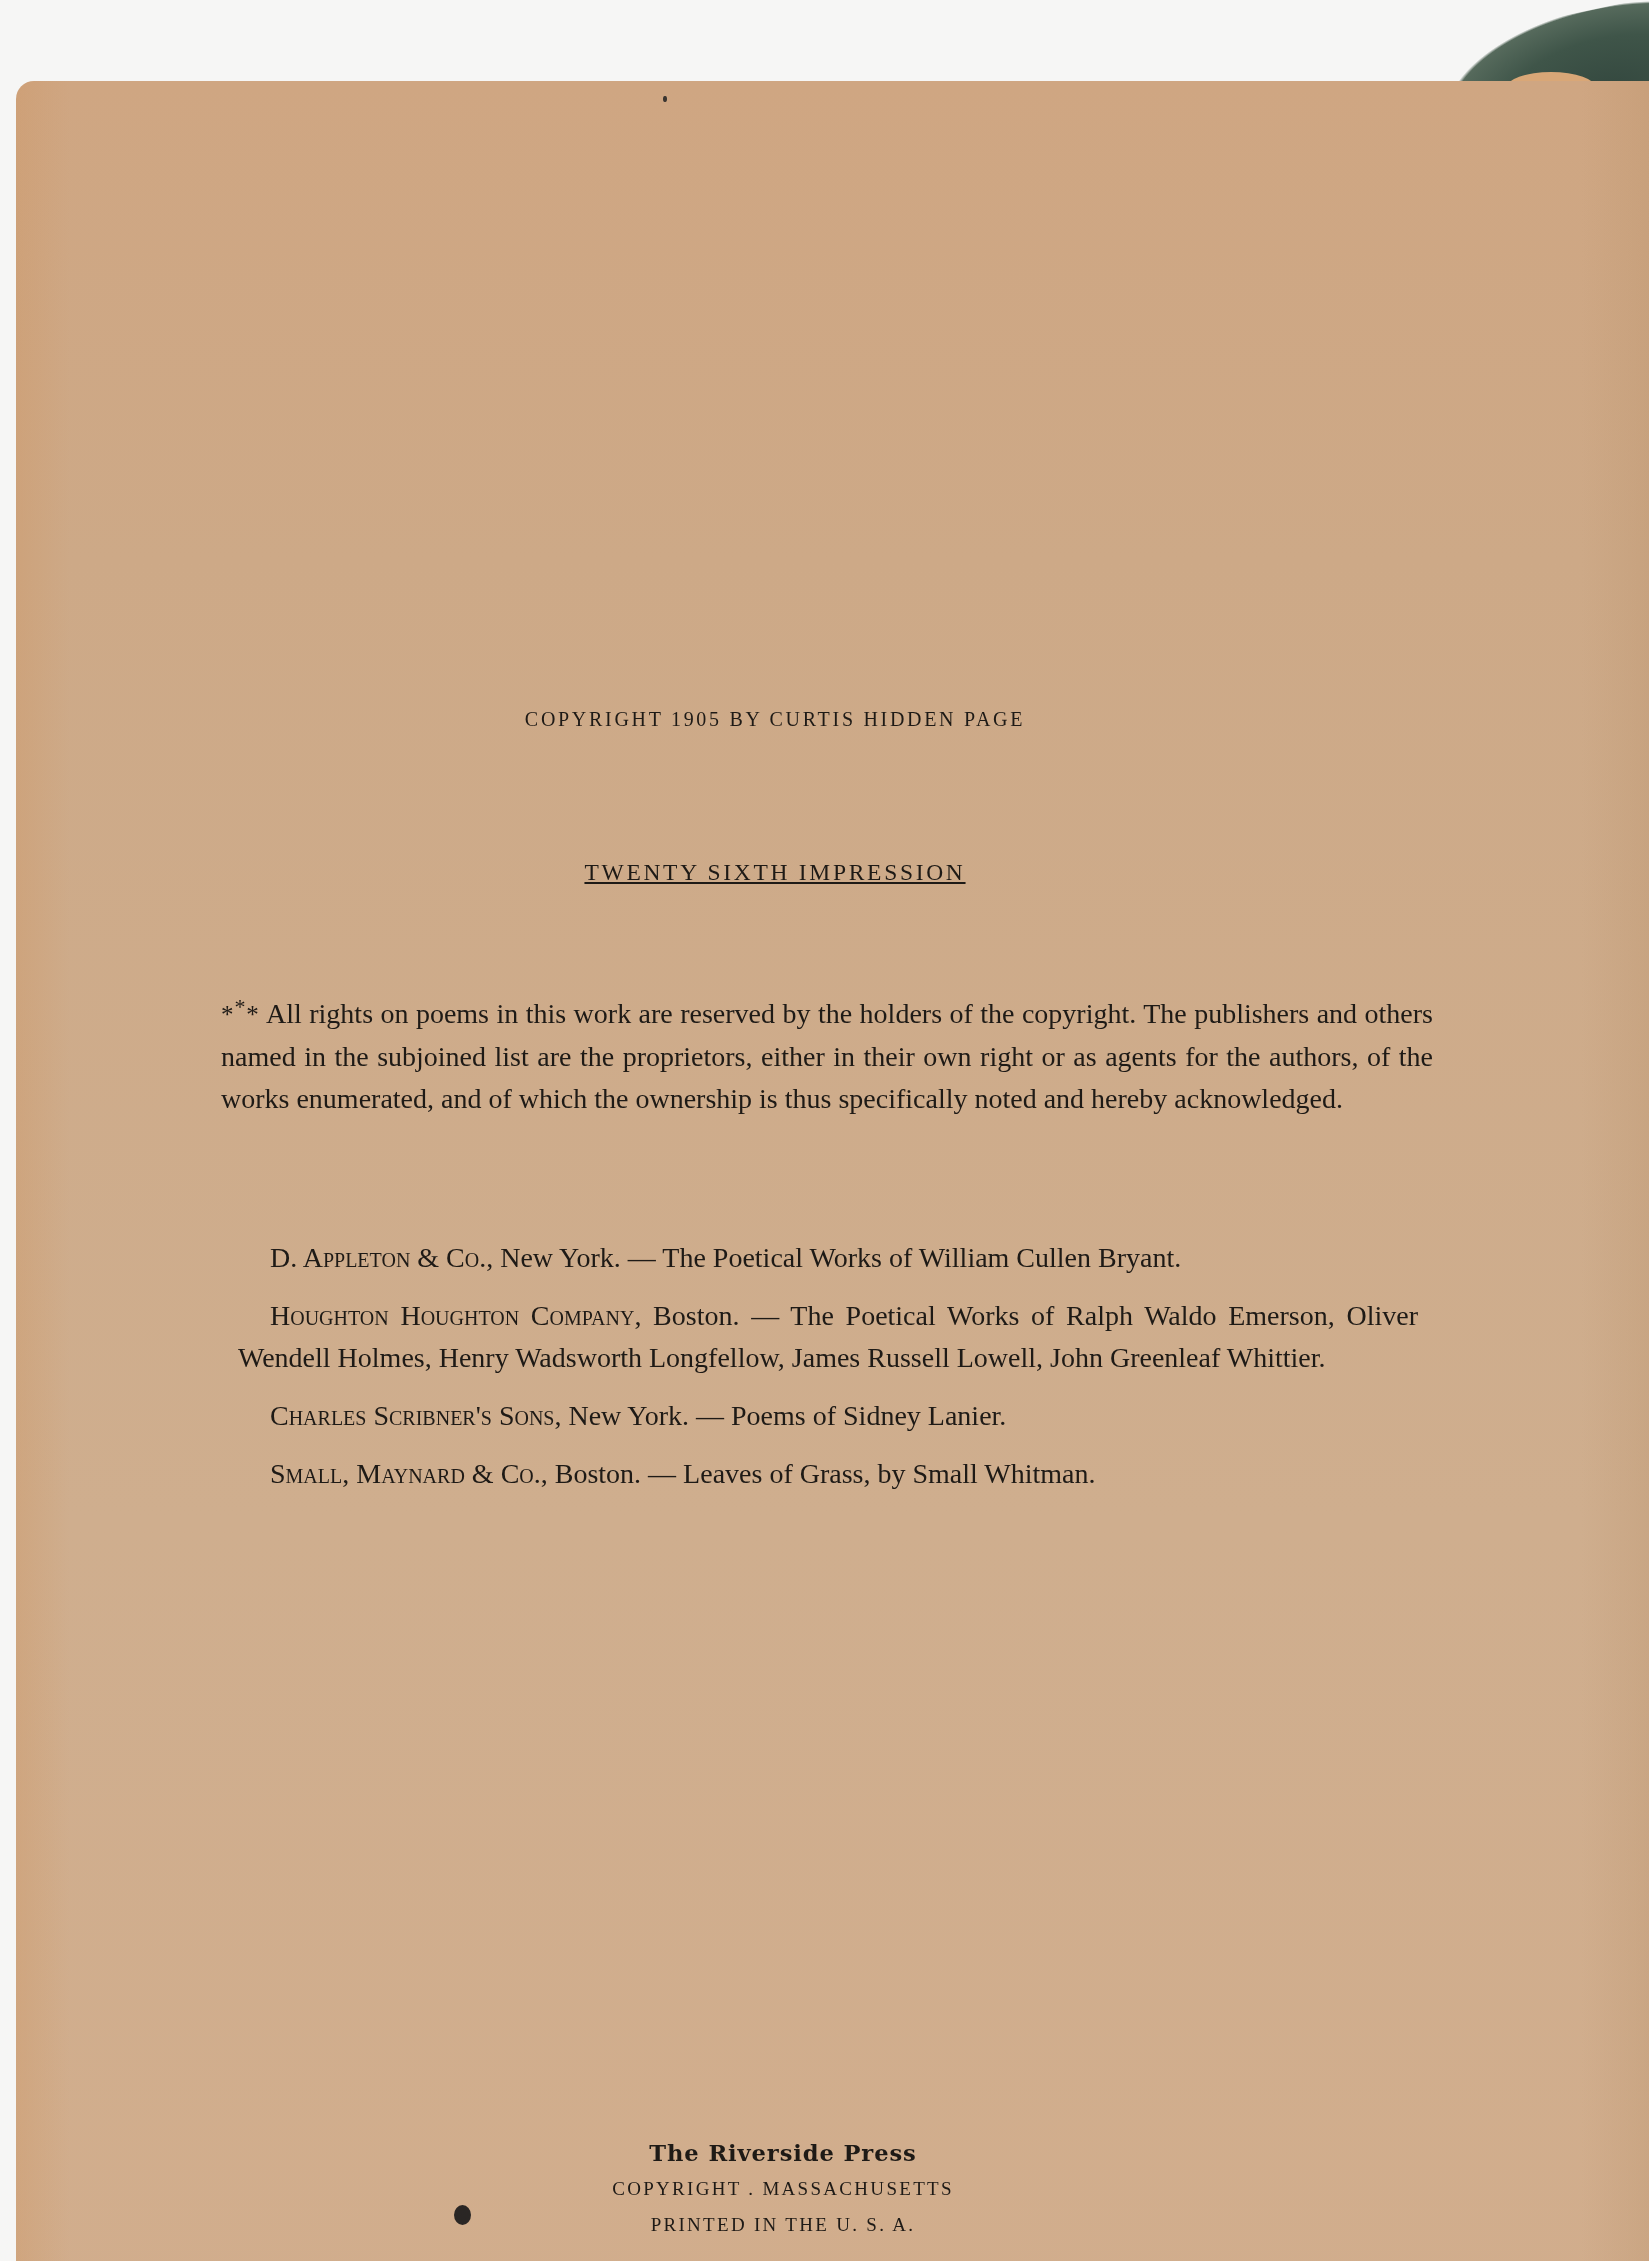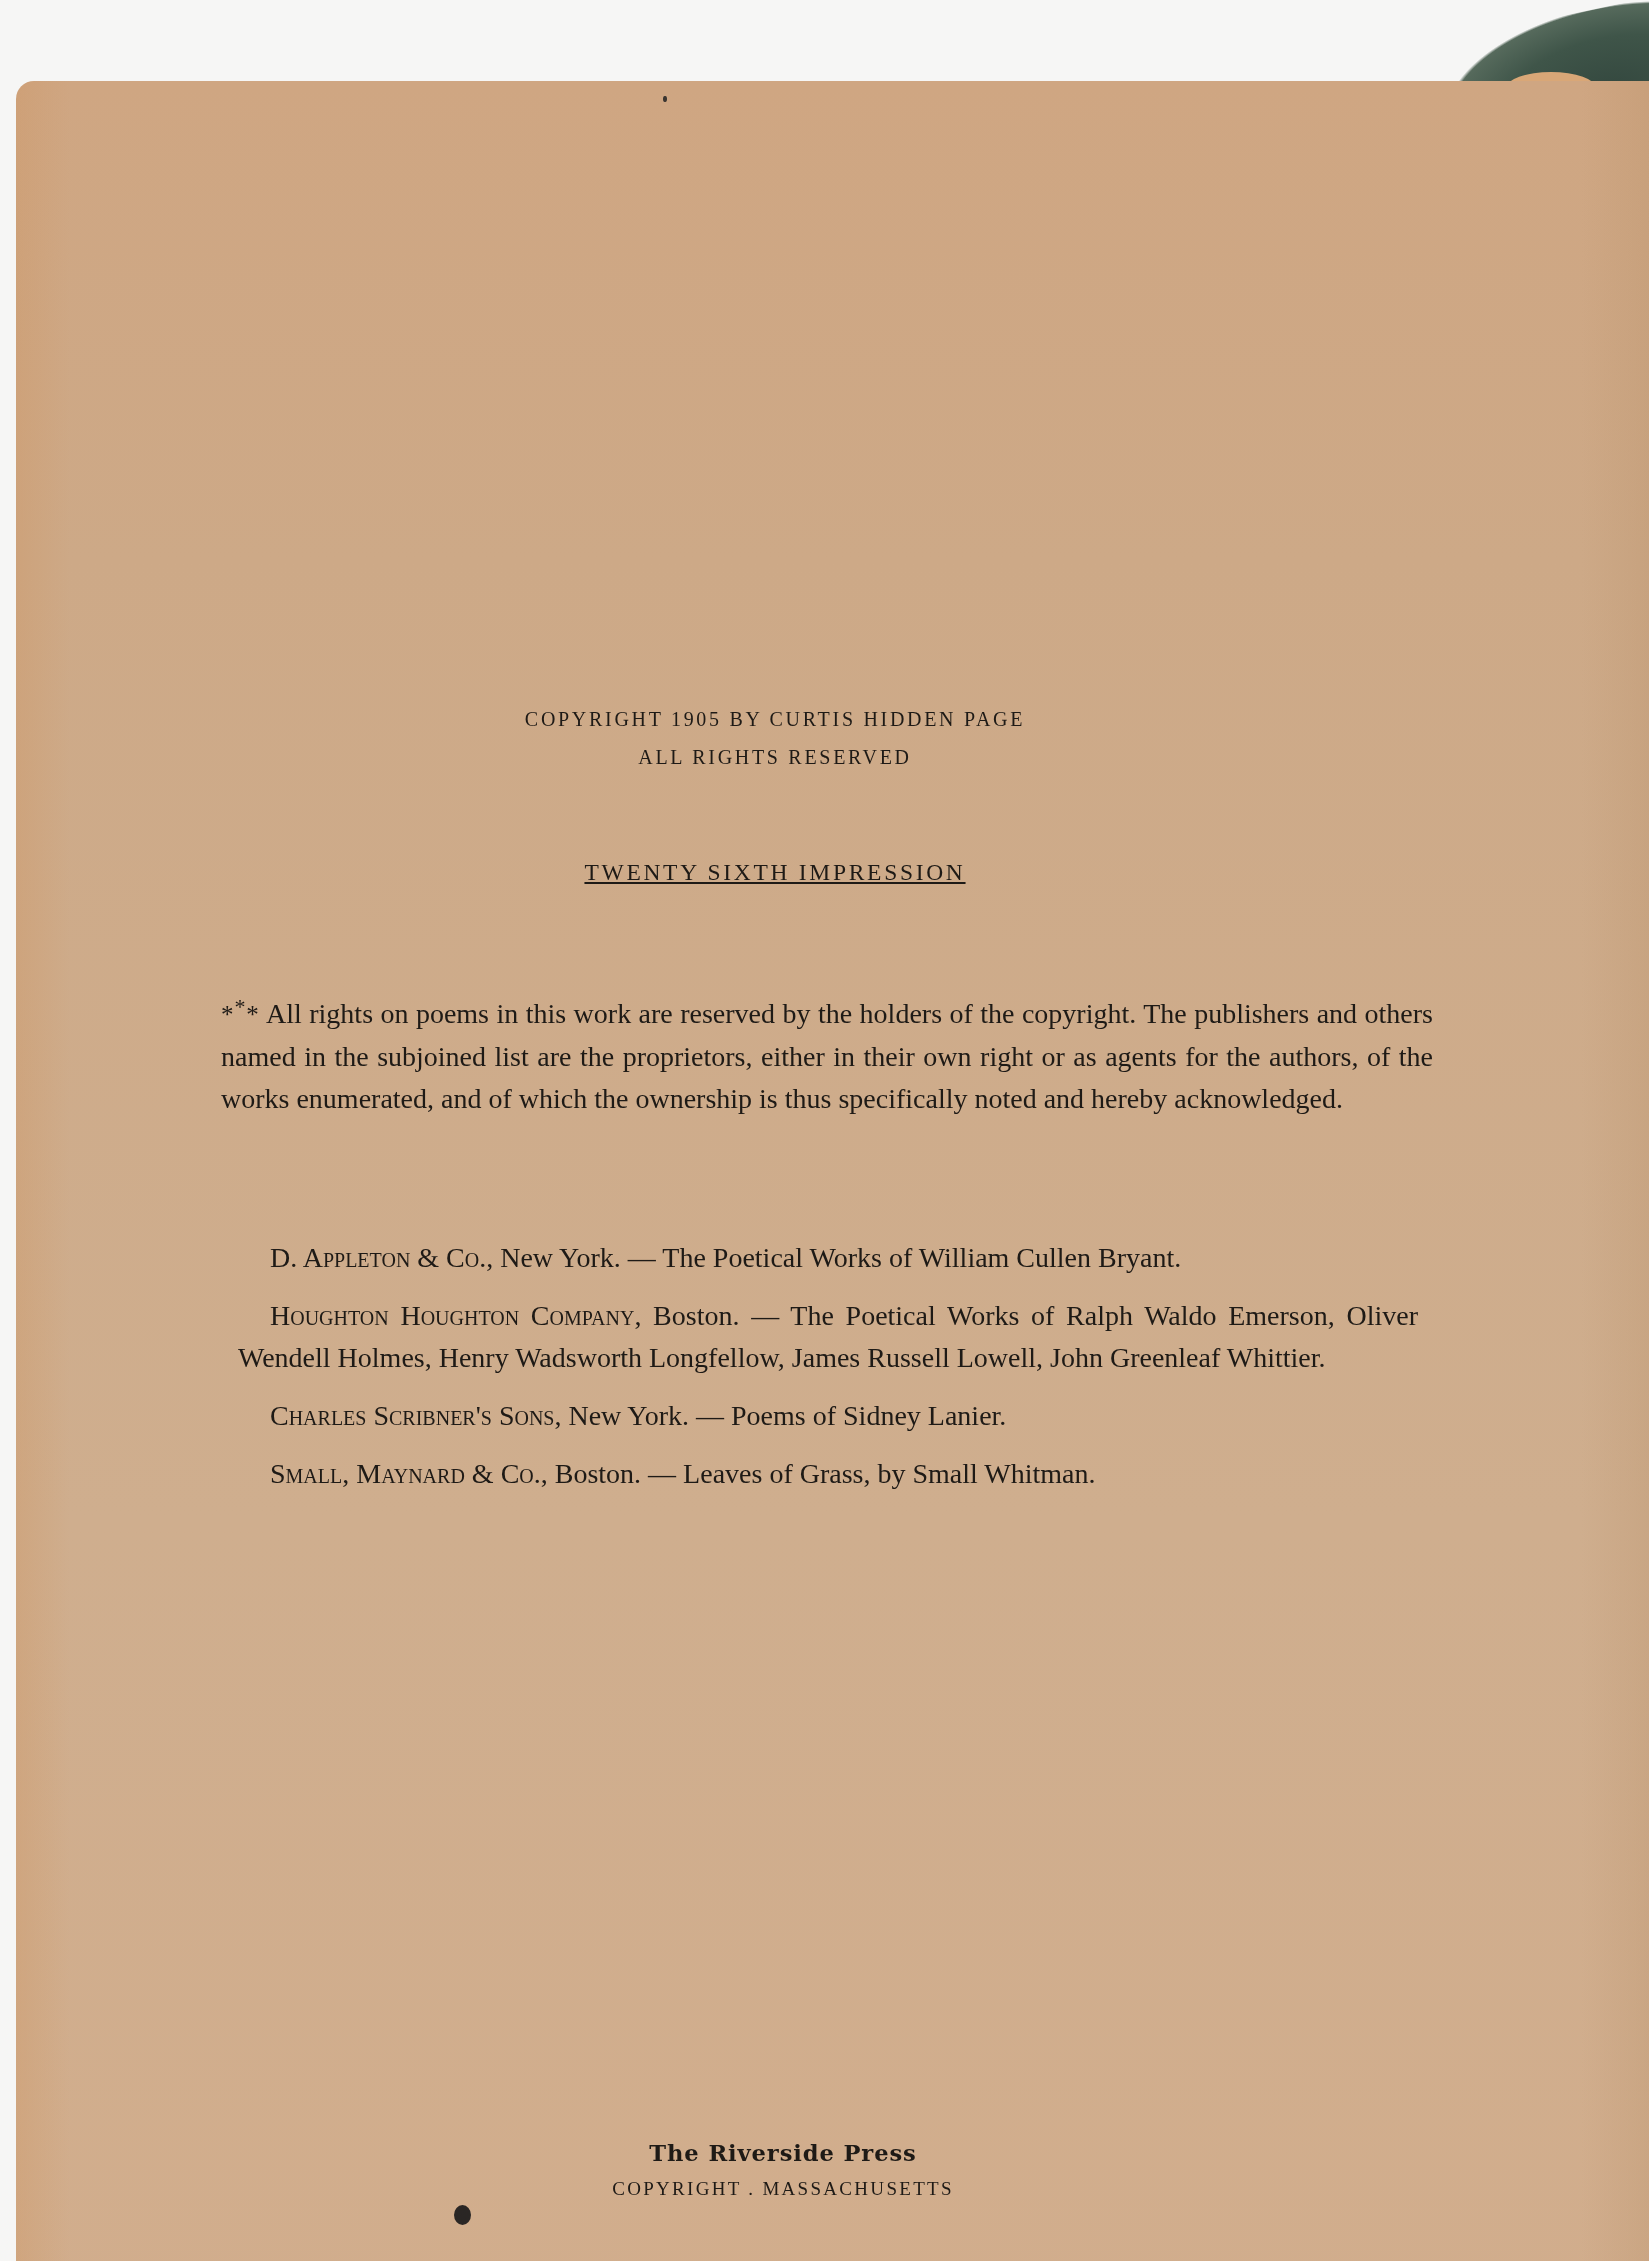--- a/index.html
+++ b/index.html
@@ -145,21 +145,20 @@
 <div class="binding-fray"></div>
 
 <div class="page"></div>
 
 <div class="ghost" style="left:136px; top:353px; font-size:109px;">&nbsp;</div>
 
 <div class="speck" style="left:663px; top:96px;"></div>
 
 <div class="block caps-small copyright-block">
   <div>COPYRIGHT 1905 BY CURTIS HIDDEN PAGE</div>
-  <div>ALL RIGHTS RESERVED</div>
 </div>
 
 <div class="block impression-block">TWENTY SIXTH IMPRESSION</div>
 
 <div class="notice">
   <span class="asterism"><span>*</span><sup>*</sup><span>*</span></span><span>All rights on poems in this work are reserved by the holders of the copyright. The publishers and others named in the subjoined list are the proprietors, either in their own right or as agents for the authors, of the works enumerated, and of which the ownership is thus specifically noted and hereby acknowledged.</span>
 </div>
 
 <div class="permissions">
   <p class="perm-item">
@@ -172,16 +171,17 @@
     <span class="publisher">Charles Scribner's Sons</span><span>, New York. — </span><span>Poems of Sidney Lanier.</span>
   </p>
   <p class="perm-item">
     <span class="publisher">Small, Maynard &amp; Co.</span><span>, Boston. — </span><span>Leaves of Grass, by Small Whitman.</span>
   </p>
 </div>
 
 <div class="imprint">
   <div class="press-name">The Riverside Press</div>
   <div class="imprint-line">COPYRIGHT . MASSACHUSETTS</div>
+  <div class="imprint-line">PRINTED IN THE U. S. A.</div>
 </div>
 
 <div class="ink-spot"></div>
 
 
 </body></html>

